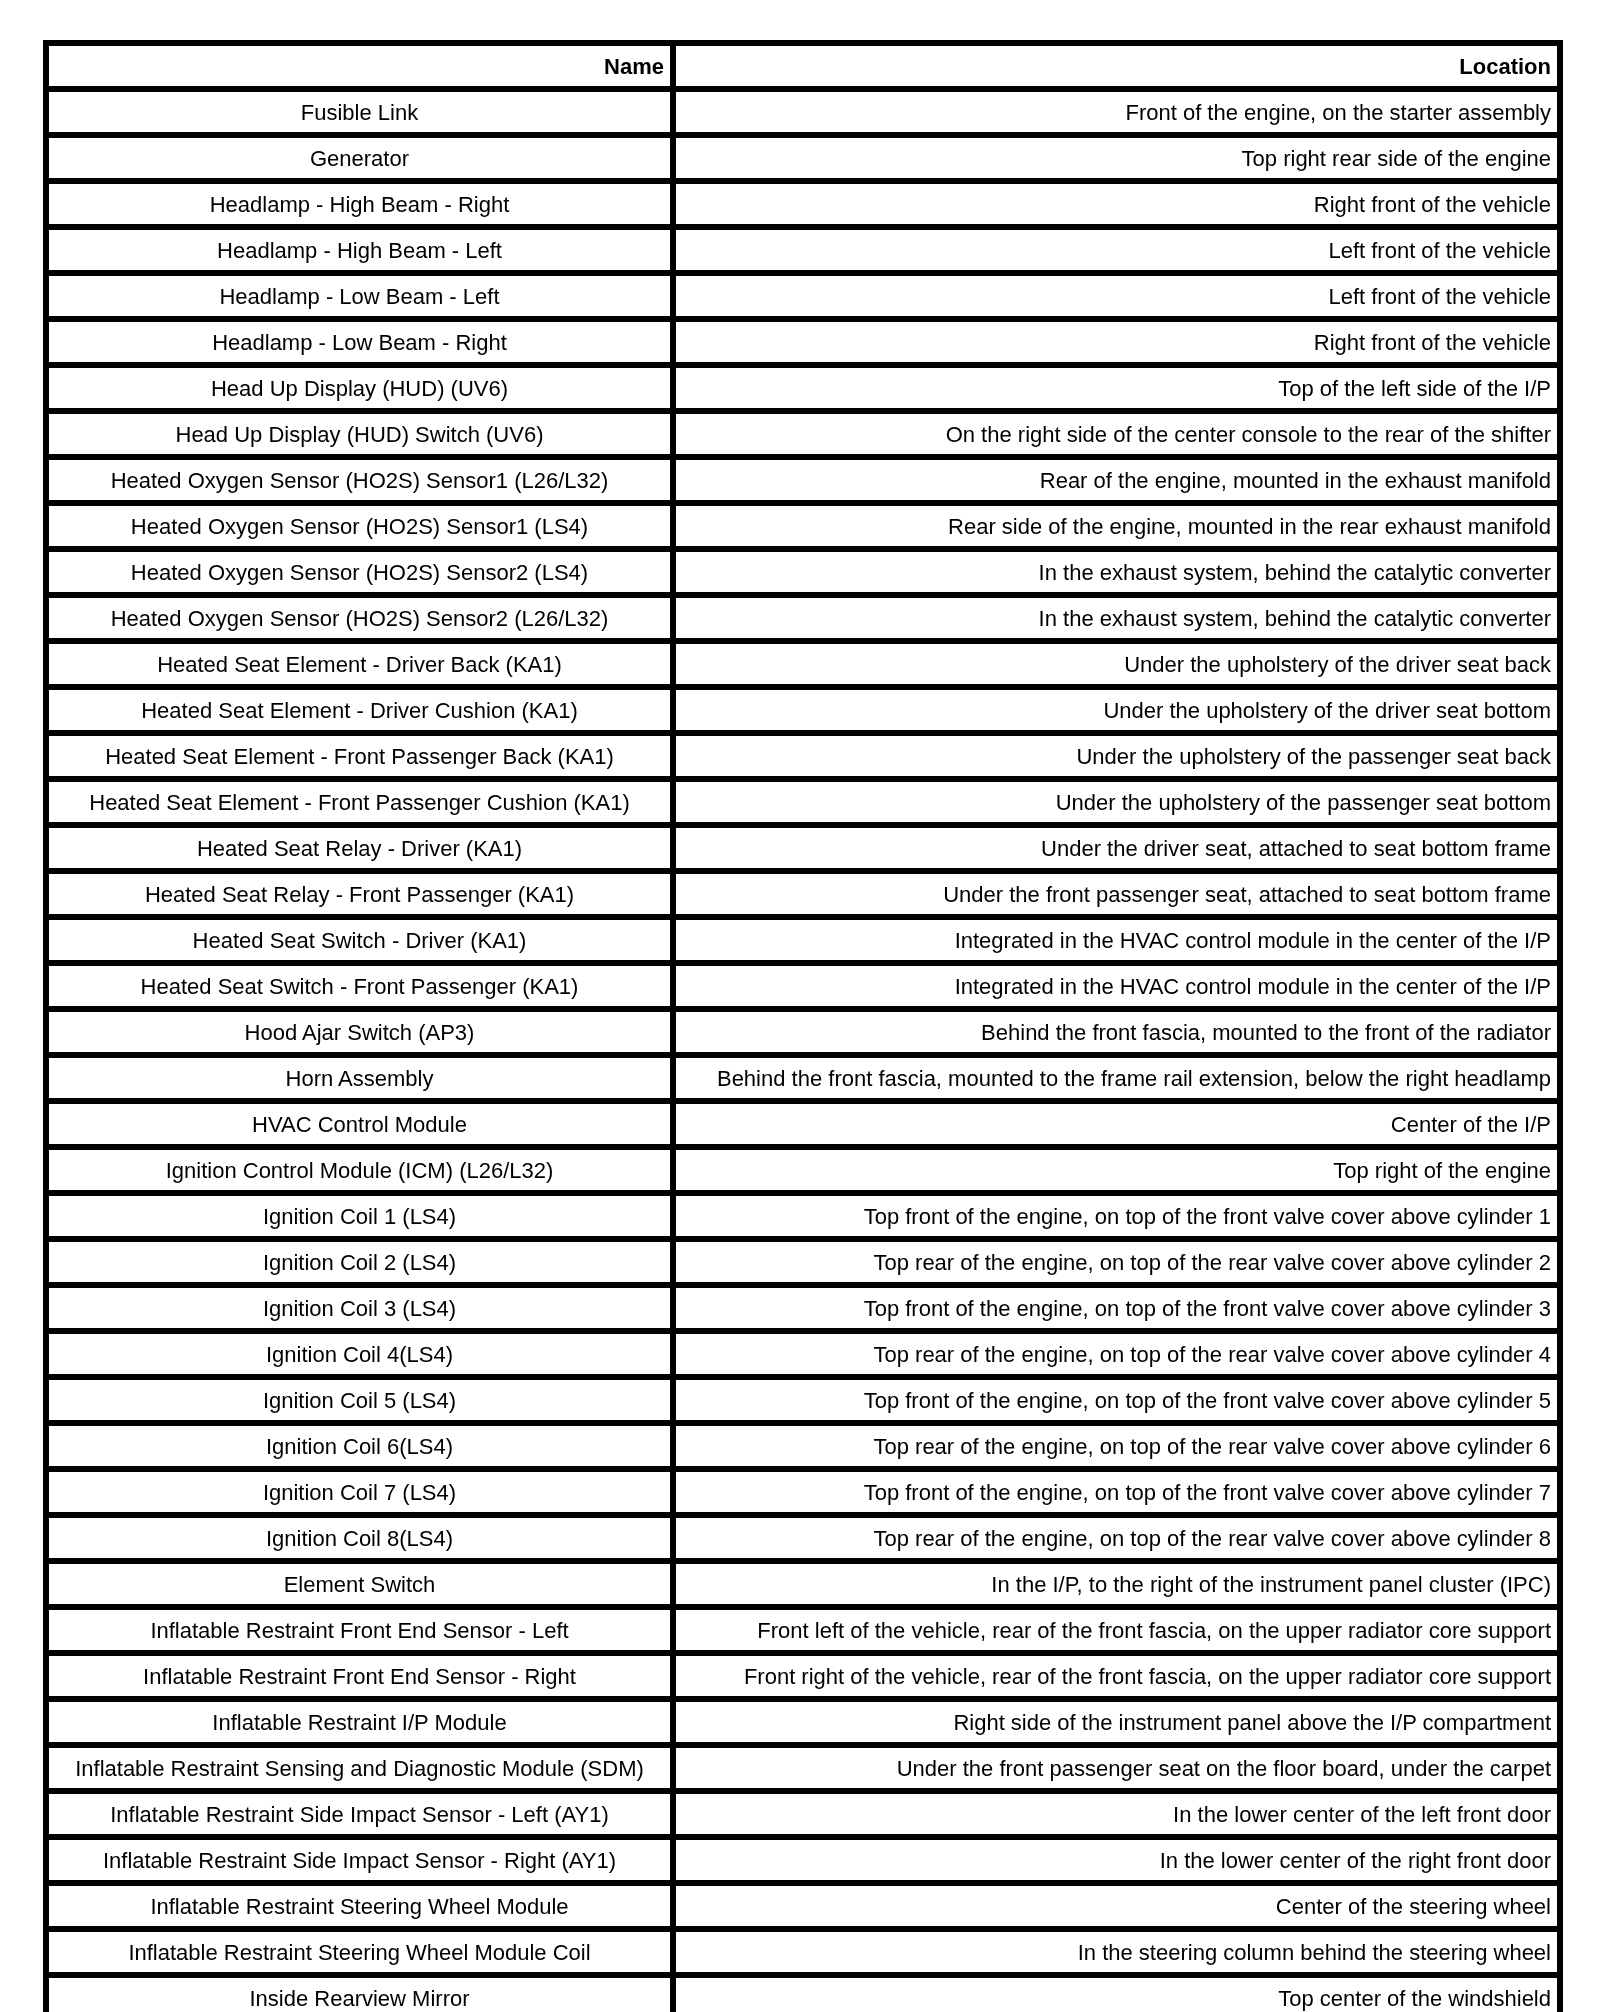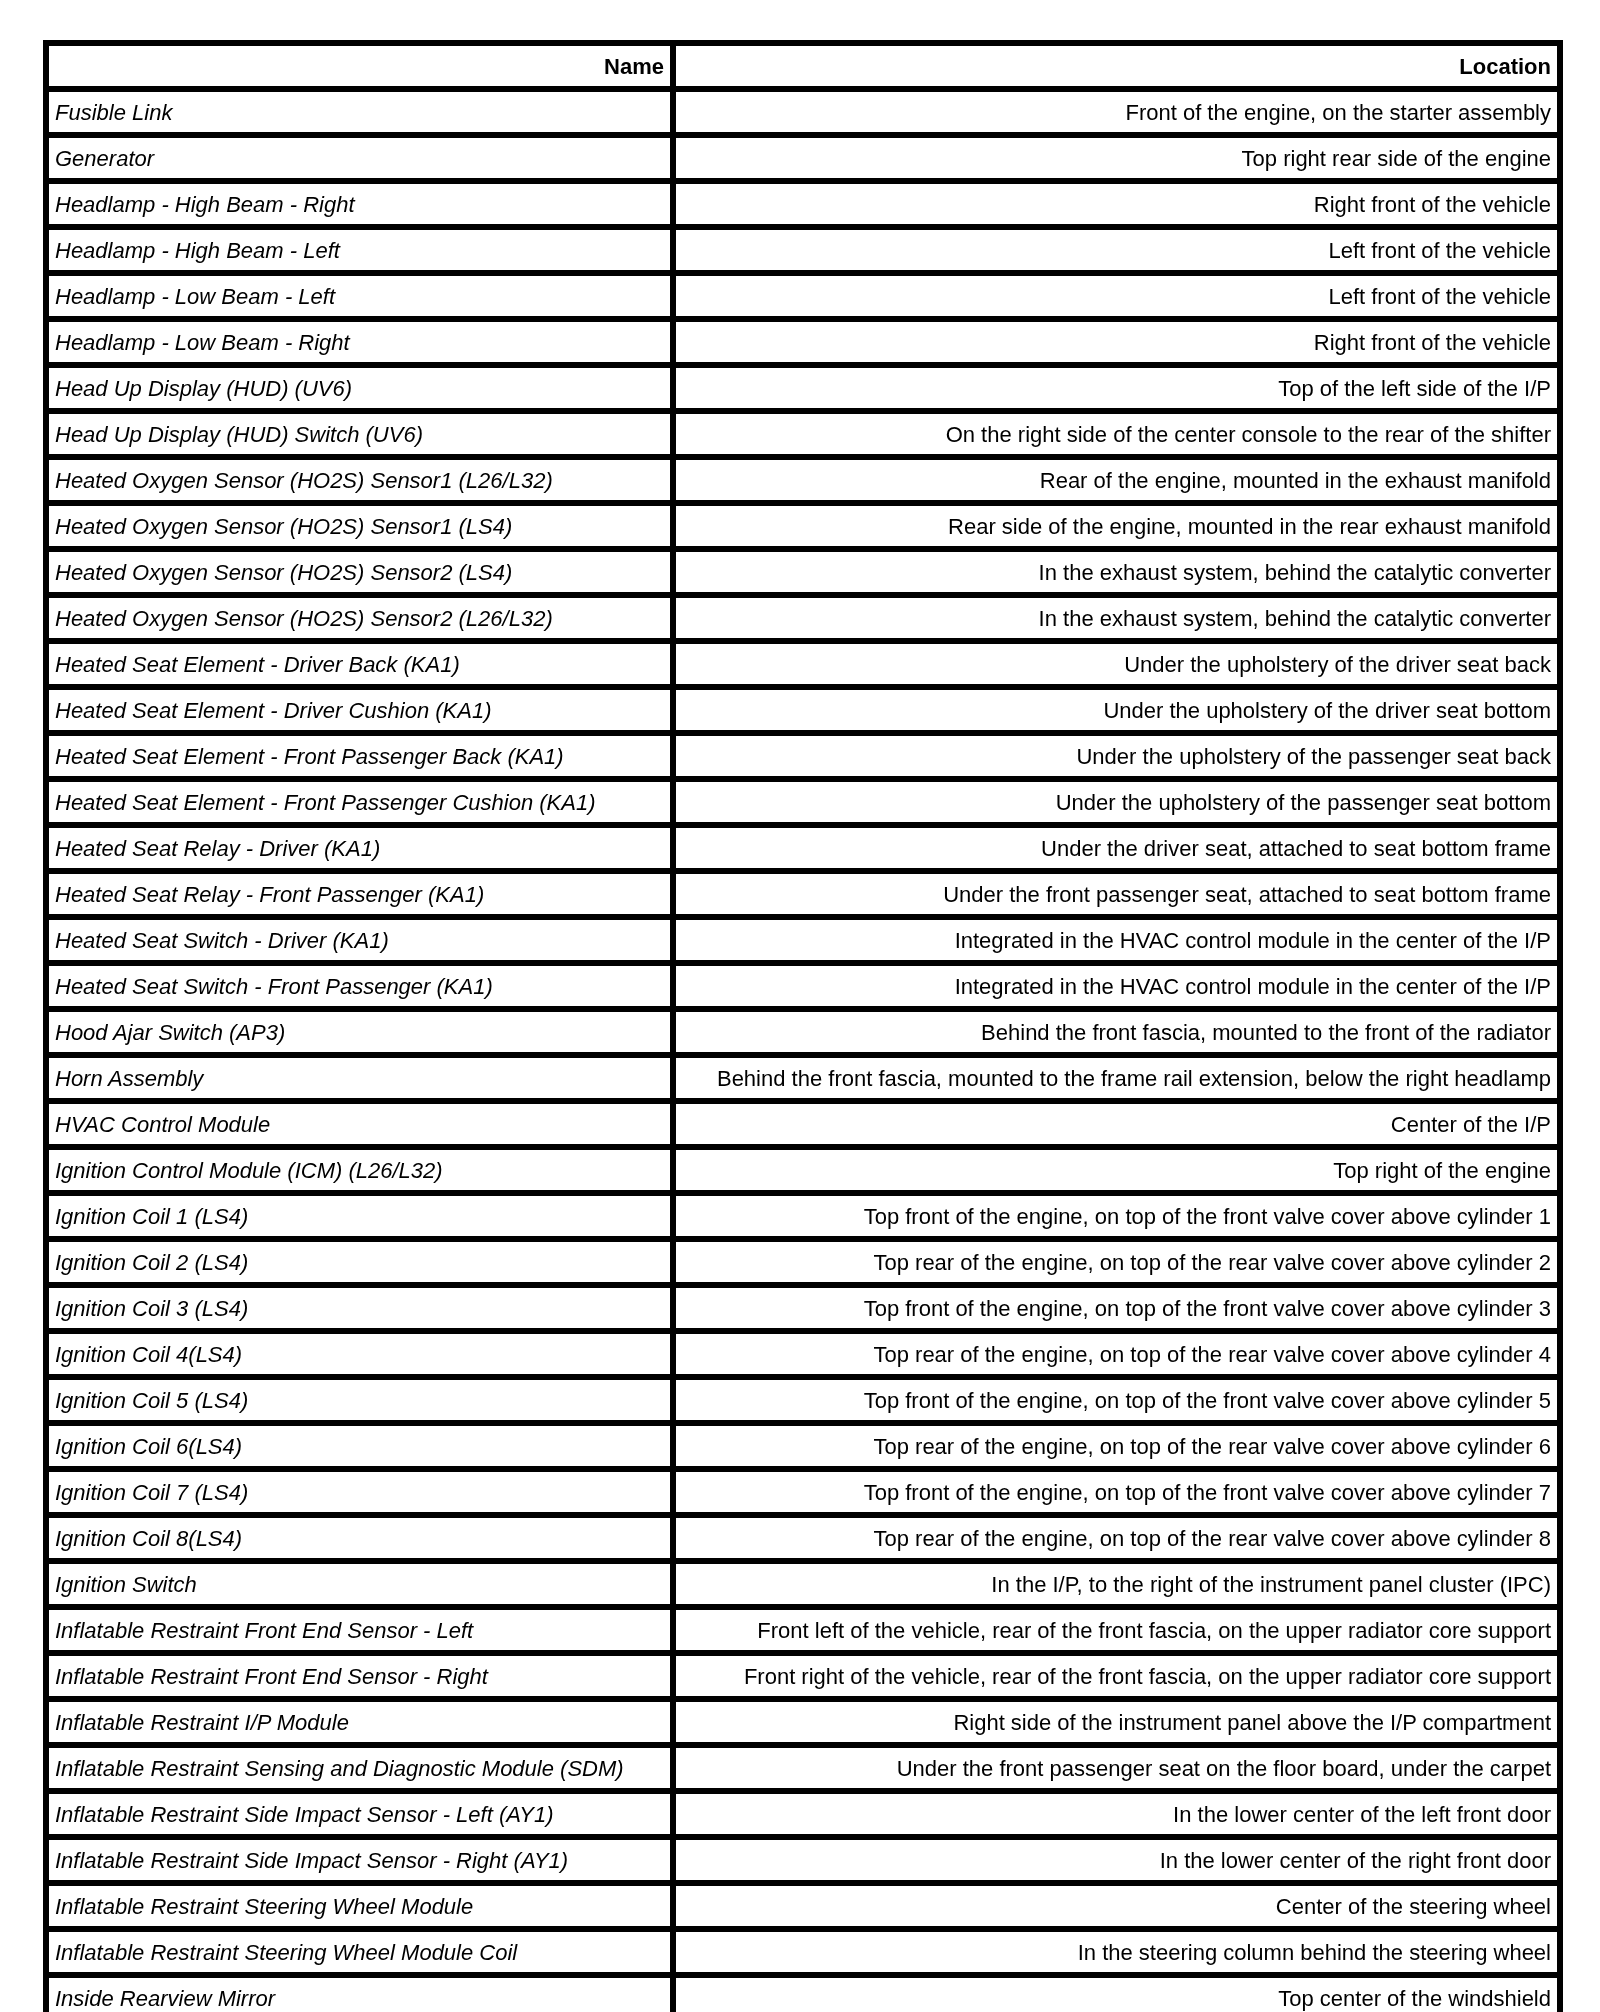--- a/index.html
+++ b/index.html
@@ -31,22 +31,21 @@
     padding: 2px 6px;
     vertical-align: middle;
     overflow: hidden;
     word-wrap: break-word;
   }
   table.component-table th {
     font-weight: bold;
     text-align: right;
   }
   td.name-cell {
-    text-align: left;
-    font-style: italic;
+    text-align: center;
   }
   td.loc-cell {
     text-align: right;
   }
   col.name-col { width: 627px; }
   col.loc-col  { width: 887px; }
 </style>
 </head>
 <body>
 
@@ -185,21 +184,21 @@
         </tr>
         <tr>
           <td class="name-cell">Ignition Coil 7 (LS4)</td>
           <td class="loc-cell">Top front of the engine, on top of the front valve cover above cylinder 7</td>
         </tr>
         <tr>
           <td class="name-cell">Ignition Coil 8(LS4)</td>
           <td class="loc-cell">Top rear of the engine, on top of the rear valve cover above cylinder 8</td>
         </tr>
         <tr>
-          <td class="name-cell">Ignition Switch</td>
+          <td class="name-cell">Element Switch</td>
           <td class="loc-cell">In the I/P, to the right of the instrument panel cluster (IPC)</td>
         </tr>
         <tr>
           <td class="name-cell">Inflatable Restraint Front End Sensor - Left</td>
           <td class="loc-cell">Front left of the vehicle, rear of the front fascia, on the upper radiator core support</td>
         </tr>
         <tr>
           <td class="name-cell">Inflatable Restraint Front End Sensor - Right</td>
           <td class="loc-cell">Front right of the vehicle, rear of the front fascia, on the upper radiator core support</td>
         </tr>

